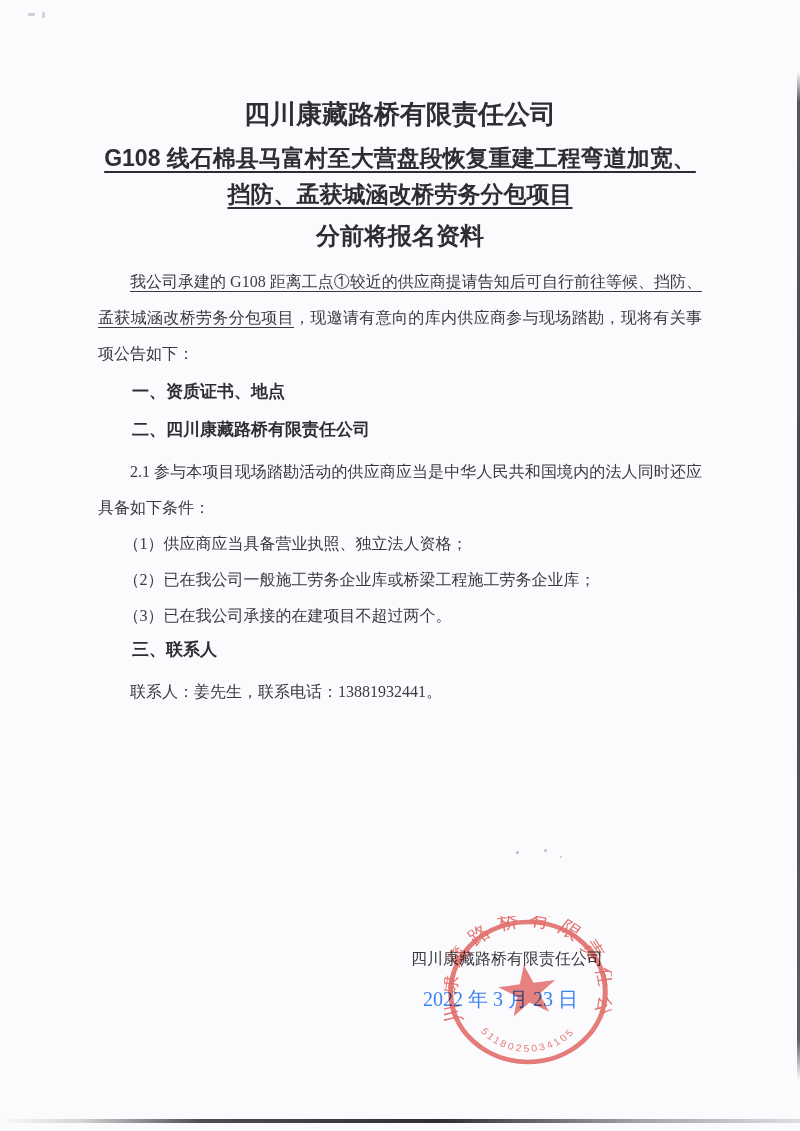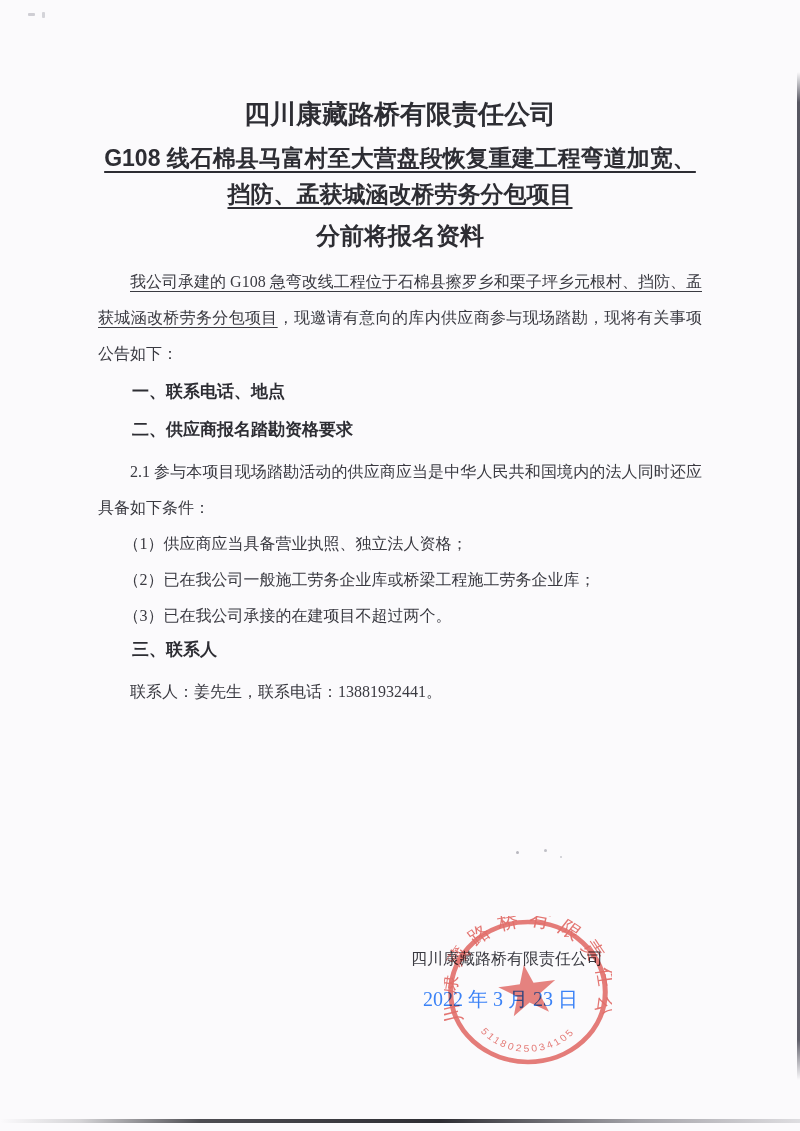--- a/index.html
+++ b/index.html
@@ -131,25 +131,25 @@
   <div class="noise n3"></div>
   <div class="noise n4"></div>
   <div class="noise n5"></div>
 
   <div class="text-col">
 
     <h1 class="title-company">四川康藏路桥有限责任公司</h1>
     <h2 class="title-project">G108 线石棉县马富村至大营盘段恢复重建工程弯道加宽、挡防、孟获城涵改桥劳务分包项目</h2>
     <h2 class="title-notice">分前将报名资料</h2>
 
-    <p class="para intro"><span class="u">我公司承建的 G108 急弯改线工程位于石棉县擦罗乡和栗子坪乡元根村、挡防、孟获城涵改桥劳务分包项目</span><span>，现邀请有意向的库内供应商参与现场踏勘，现将有关事项公告如下：</span></p>
+    <p class="para intro"><span class="u">我公司承建的 G108 距离工点①较近的供应商提请告知后可自行前往等候、挡防、孟获城涵改桥劳务分包项目</span><span>，现邀请有意向的库内供应商参与现场踏勘，现将有关事项公告如下：</span></p>
 
-    <h3 class="sec-heading">一、联系电话、地点</h3>
+    <h3 class="sec-heading">一、资质证书、地点</h3>
 
-    <h3 class="sec-heading">二、供应商报名踏勘资格要求</h3>
+    <h3 class="sec-heading">二、四川康藏路桥有限责任公司</h3>
     <p class="para">2.1 参与本项目现场踏勘活动的供应商应当是中华人民共和国境内的法人同时还应具备如下条件：</p>
     <p class="para item">（1）供应商应当具备营业执照、独立法人资格；</p>
     <p class="para item">（2）已在我公司一般施工劳务企业库或桥梁工程施工劳务企业库；</p>
     <p class="para item">（3）已在我公司承接的在建项目不超过两个。</p>
 
     <h3 class="sec-heading h3">三、联系人</h3>
     <p class="para">联系人：姜先生，联系电话：13881932441。</p>
 
   </div>
 

